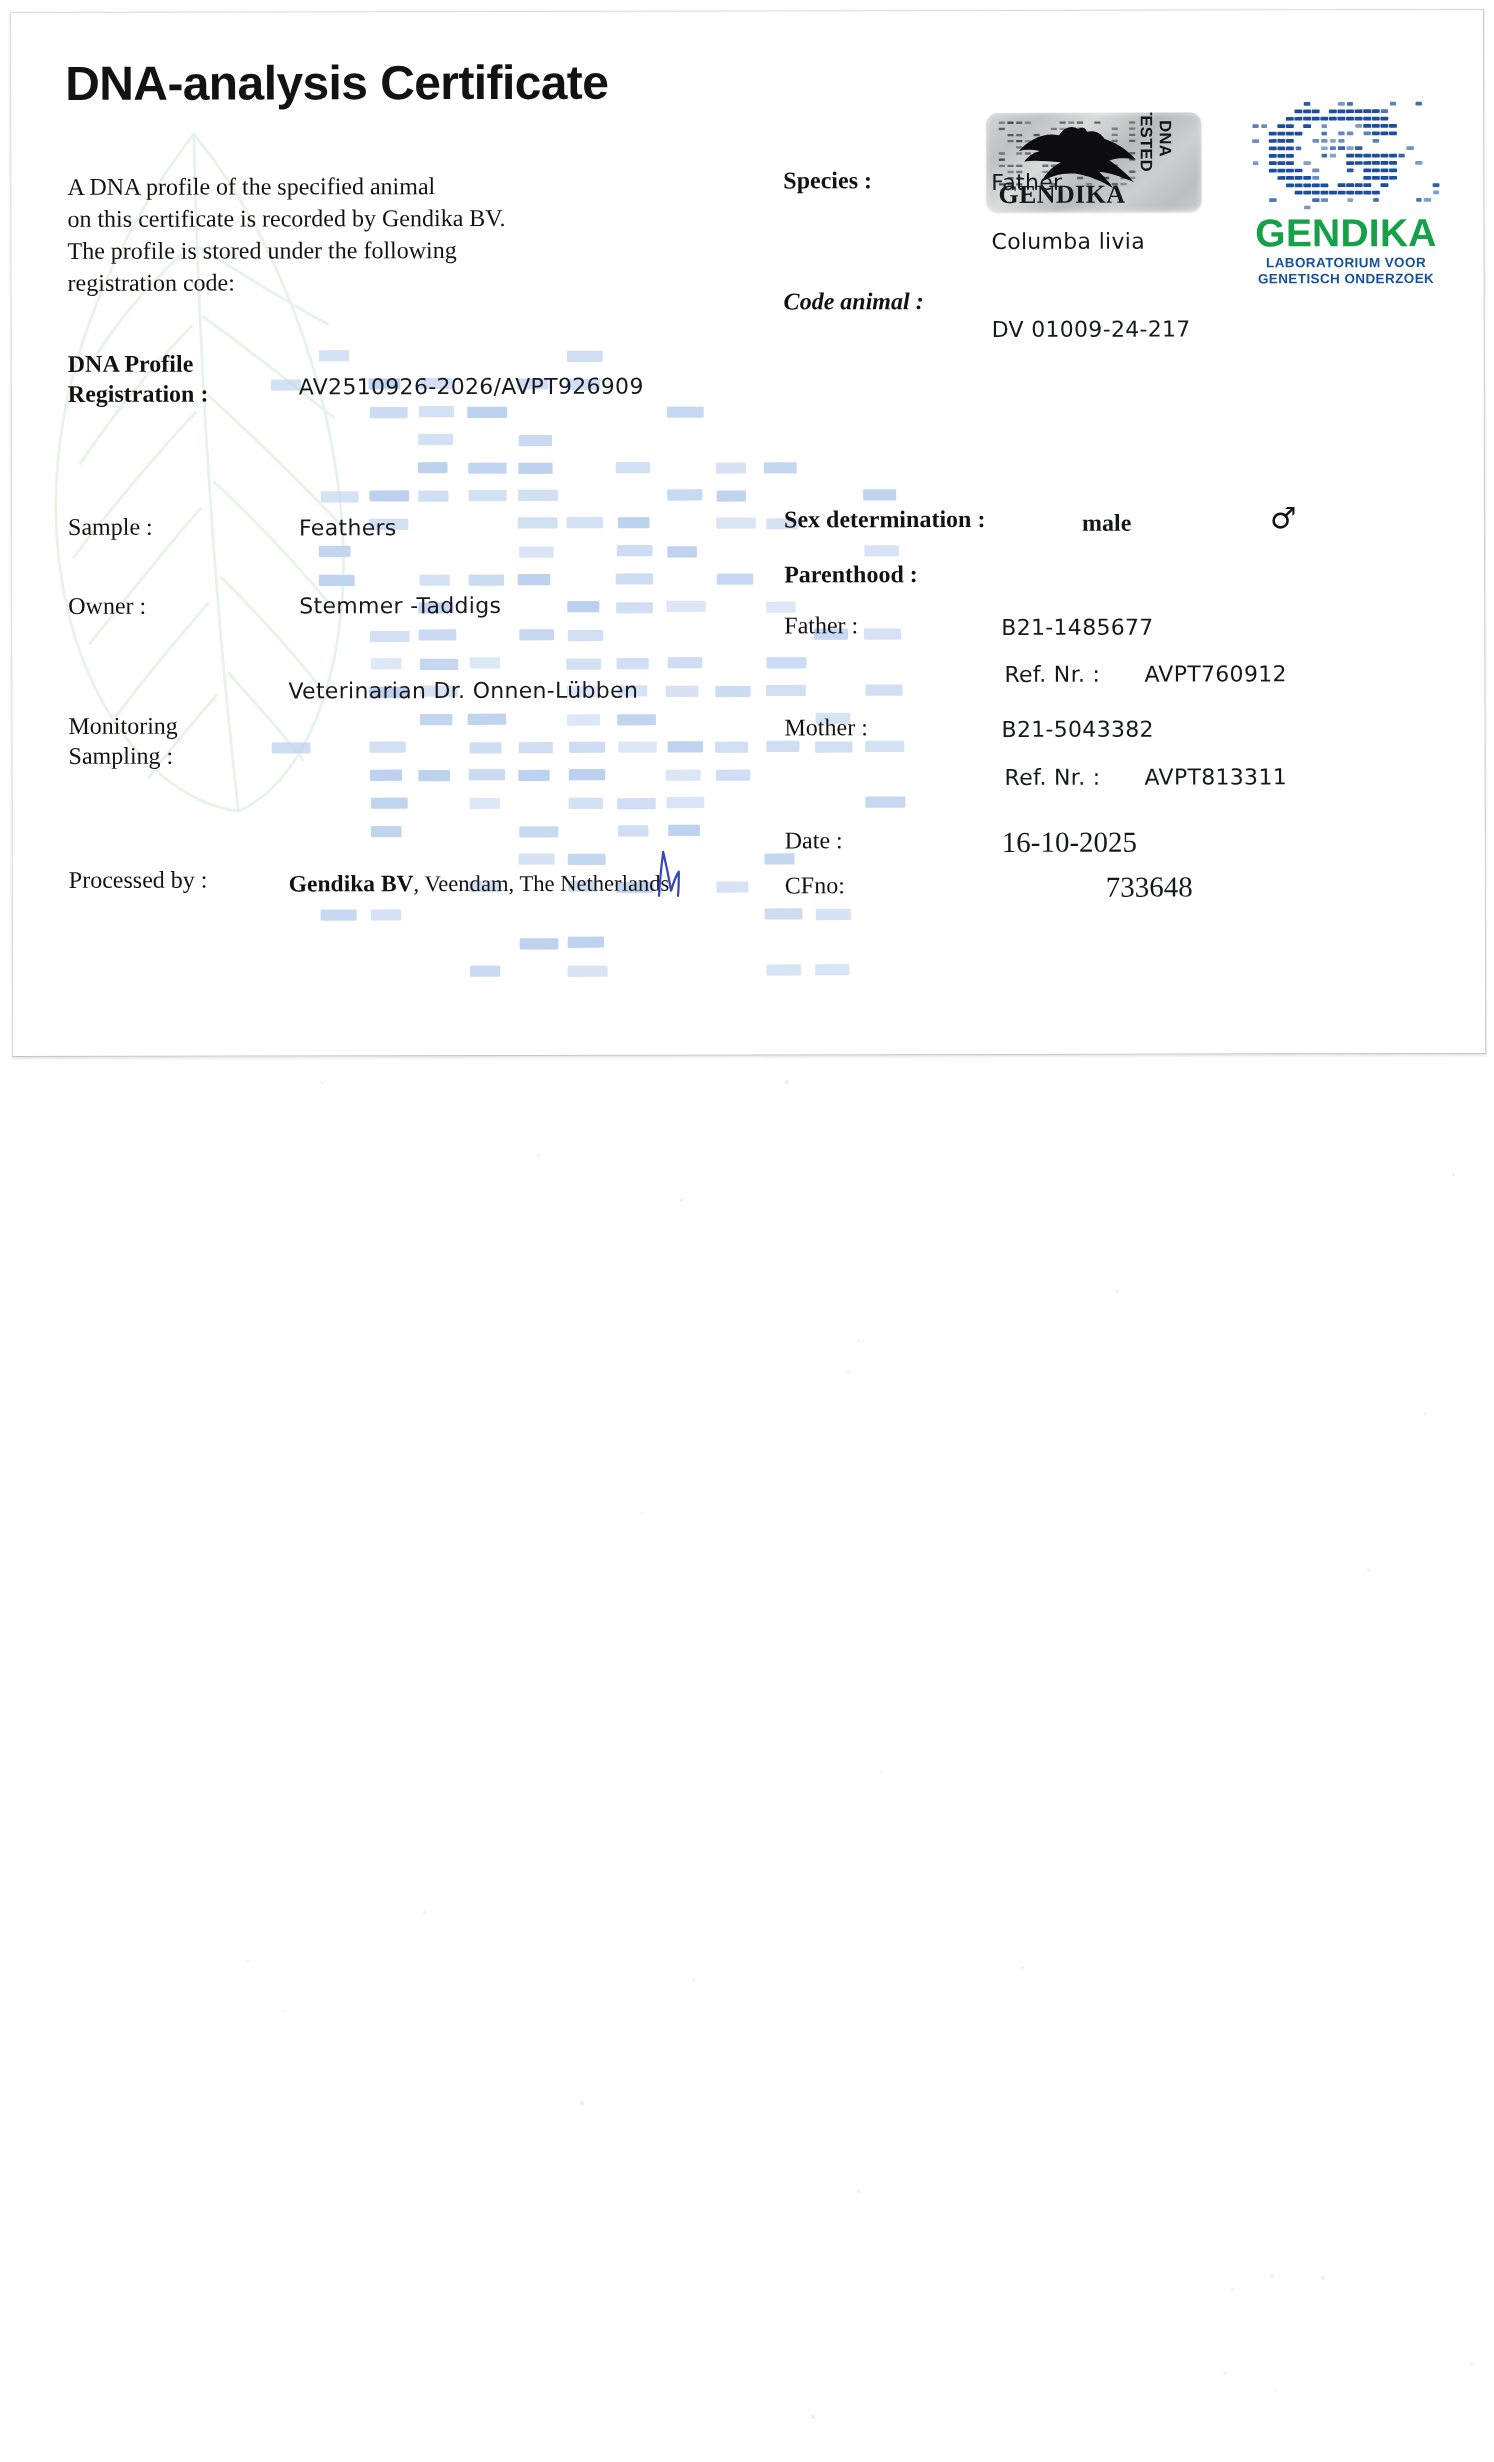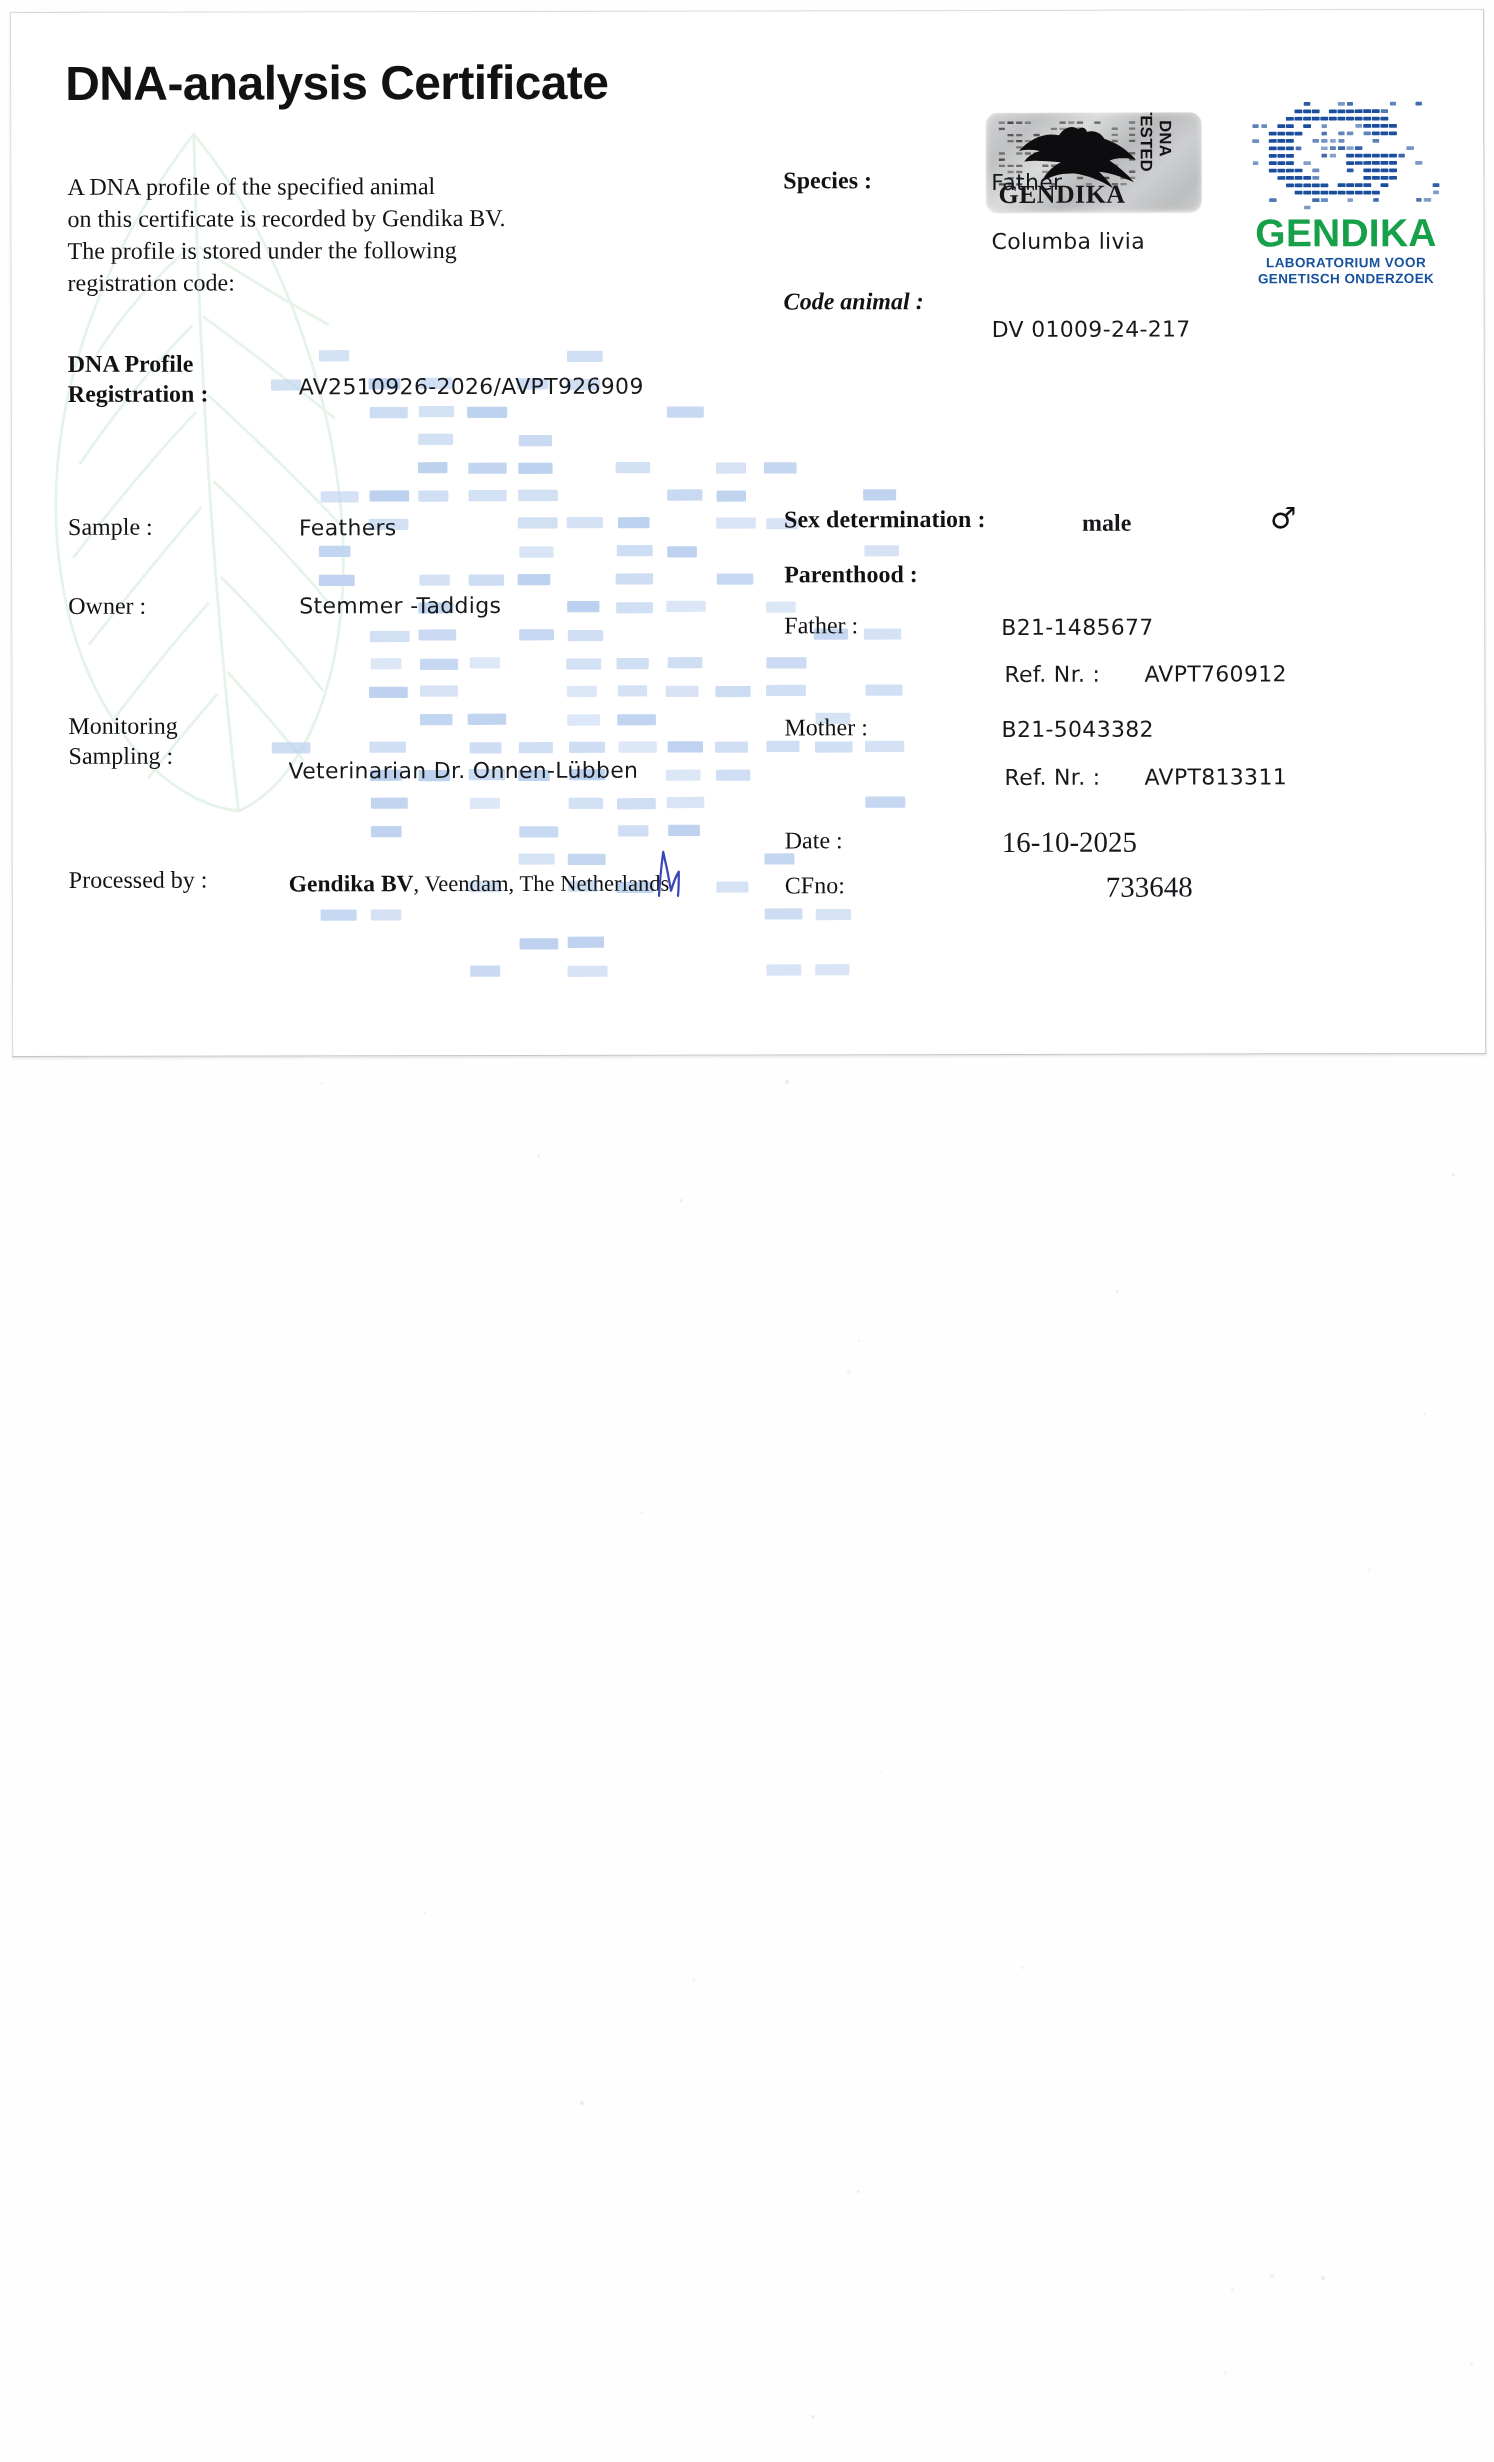--- a/index.html
+++ b/index.html
@@ -631,21 +631,21 @@
   <div class="field-value" style="left:287px; top:356px;">AV2510926-2026/AVPT926909</div>
 
   <div class="field-label" style="left:56px; top:500px;">Sample :</div>
   <div class="field-value" style="left:287px; top:497px;">Feathers</div>
 
   <div class="field-label" style="left:56px; top:579px;">Owner :</div>
   <div class="field-value" style="left:287px; top:575px;">Stemmer -Taddigs</div>
 
   <div class="field-label" style="left:56px; top:699px;">Monitoring
 Sampling :</div>
-  <div class="field-value" style="left:276px; top:740px;">Veterinarian Dr. Onnen-Lübben</div>
+  <div class="field-value" style="left:276px; top:660px;">Veterinarian Dr. Onnen-Lübben</div>
 
   <div class="field-label" style="left:56px; top:853px;">Processed by :</div>
   <div id="processed-by-value"><span class="company">Gendika BV</span><span>, Veendam, The Netherlands</span></div>
 
   <svg id="pen-signature" width="35" height="50" viewBox="0 0 40 58" aria-hidden="true">
     <path d="M8 56 C 9 38, 11 20, 13 5 C 17 22, 20 38, 22 50 C 25 40, 28 32, 31 28 C 31 38, 31 48, 30 56" fill="none" stroke="#3a47b8" stroke-width="2.6" stroke-linecap="round" stroke-linejoin="round"></path>
   </svg>
 
   <div class="field-label bold" style="left:772px; top:155px;">Species :</div>
   <div class="field-value" style="left:980px; top:153px;">Father</div>

